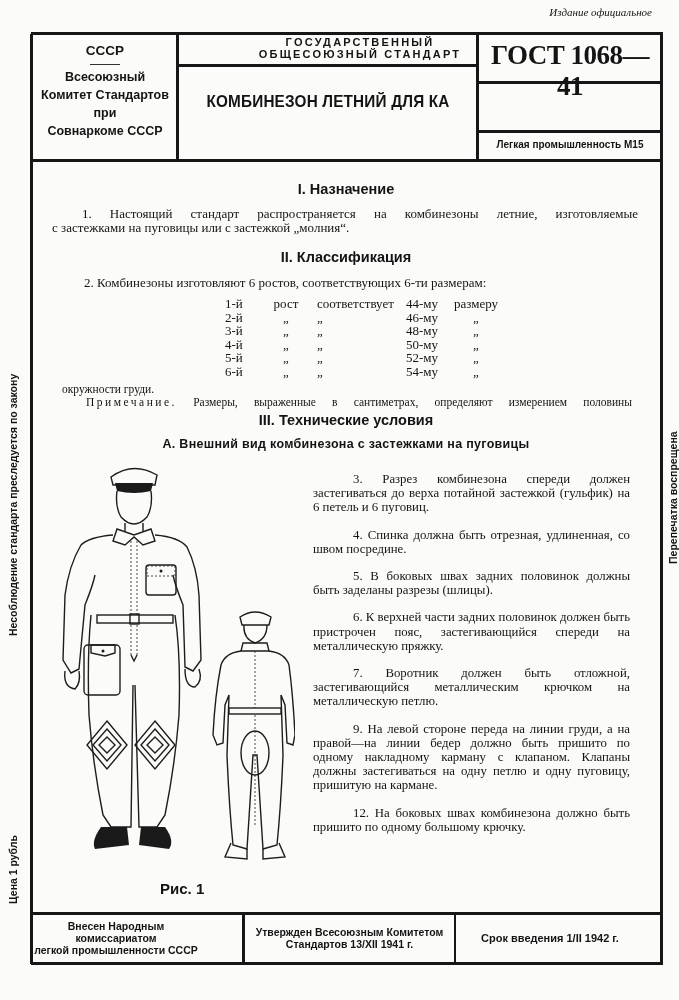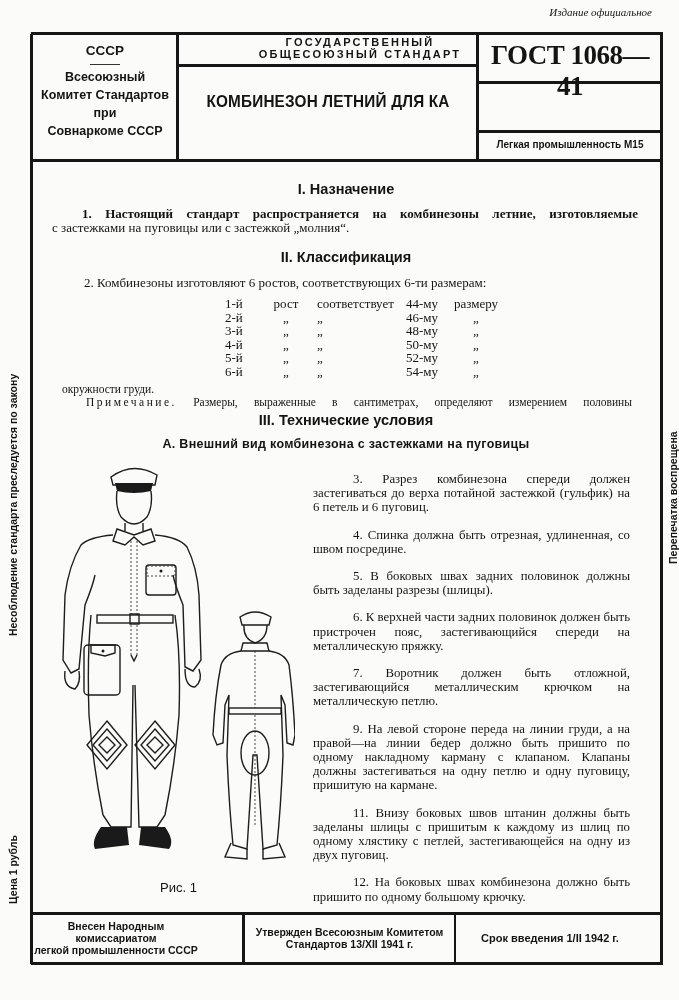--- a/index.html
+++ b/index.html
@@ -38,21 +38,21 @@
   .size-table td.c3 { width:85px; text-align:left; }
   .size-table td.c4 { width:44px; text-align:left; padding-left:4px; }
   .size-table td.c5 { text-align:center; width:52px; }
 
   .note { left:62px; top:383px; width:570px; font-size:11.5px; line-height:13px; }
   .note .label { letter-spacing:2.5px; }
 
   .tech-text { left:300px; top:459px; width:343px; font-size:12.8px; line-height:14.2px; text-align:justify; }
   .tech-text p { margin:13px; text-indent:40px; }
 
-  .fig-cap { left:160px; top:880px; font-family:"Liberation Sans", sans-serif; font-weight:normal; font-size:13px; }
+  .fig-cap { left:160px; top:880px; font-family:"Liberation Sans", sans-serif; font-weight:bold; font-size:15px; }
 
   .foot-cell { position:absolute; top:915px; height:46px; display:flex; align-items:center; justify-content:center; text-align:center; font-family:"Liberation Sans", sans-serif; font-weight:bold; font-size:10.5px; line-height:12px; }
 
   .vert-left { position:absolute; left:2px; transform-origin:0 0; transform:rotate(-90deg); font-family:"Liberation Sans", sans-serif; font-weight:bold; font-size:10.5px; white-space:nowrap; }
   .vert-right { position:absolute; transform-origin:0 0; transform:rotate(-90deg); font-family:"Liberation Sans", sans-serif; font-weight:bold; font-size:10.5px; white-space:nowrap; }
 
   svg.fig { position:absolute; left:35px; top:455px; }
   svg.fig .ln { fill:none; stroke:#1d1d1d; stroke-width:1.4; }
   svg.fig .dash { fill:none; stroke:#333; stroke-width:0.9; stroke-dasharray:2 2; }
   svg.fig .dark { fill:#1a1a1a; }
@@ -90,21 +90,21 @@
   <div>ГОСУДАРСТВЕННЫЙ</div>
   <div>ОБЩЕСОЮЗНЫЙ СТАНДАРТ</div>
 </div>
 <div class="abs hdr-mid-title">КОМБИНЕЗОН ЛЕТНИЙ ДЛЯ КА</div>
 
 <div class="abs gost-code">ГОСТ 1068—41</div>
 <div class="abs industry">Легкая промышленность М15</div>
 
 <div class="abs section-h" style="top:181px;">I. Назначение</div>
 <div class="abs para" style="left:52px; top:207px; width:586px;">
-  <p class="indent" style="text-align:justify; text-align-last:justify;font-weight:bold;">1. Настоящий стандарт распространяется на комбинезоны летние, изготовляемые</p>
+  <p class="indent" style="text-align:justify; text-align-last:justify;">1. Настоящий стандарт распространяется на комбинезоны летние, изготовляемые</p>
   <p>с застежками на пуговицы или с застежкой „молния“.</p>
 </div>
 
 <div class="abs section-h" style="top:249px;">II. Классификация</div>
 <div class="abs para" style="left:84px; top:276px; width:560px;">2. Комбинезоны изготовляют 6 ростов, соответствующих 6-ти размерам:</div>
 
 <table class="abs size-table">
   <tbody>
     <tr>
       <td class="c1">1-й</td>
@@ -159,21 +159,20 @@
 <div class="abs section-h" style="top:412px;">III. Технические условия</div>
 <div class="abs sub-h" style="top:437px;">А. Внешний вид комбинезона с застежками на пуговицы</div>
 
 <div class="abs tech-text">
   <p>3. Разрез комбинезона спереди должен застегиваться до верха потайной застежкой (гульфик) на 6 петель и 6 пуговиц.</p>
   <p>4. Спинка должна быть отрезная, удлиненная, со швом посредине.</p>
   <p>5. В боковых швах задних половинок должны быть заделаны разрезы (шлицы).</p>
   <p>6. К верхней части задних половинок должен быть пристрочен пояс, застегивающийся спереди на металлическую пряжку.</p>
   <p>7. Воротник должен быть отложной, застегивающийся металлическим крючком на металлическую петлю.</p>
   <p>9. На левой стороне переда на линии груди, а на правой—на линии бедер должно быть пришито по одному накладному карману с клапаном. Клапаны должны застегиваться на одну петлю и одну пуговицу, пришитую на кармане.</p>
-  <p>11. Внизу боковых швов штанин должны быть заделаны шлицы с пришитым к каждому из шлиц по одному хлястику с петлей, застегивающейся на одну из двух пуговиц.</p>
   <p>12. На боковых швах комбинезона должно быть пришито по одному большому крючку.</p>
 </div>
 
 <svg class="fig" width="260" height="420" viewBox="0 0 260 420">
   <g>
 
     <path class="fillw" d="M76 22 Q98 6 122 20 L120 30 L78 30 Z"></path>
     <path class="dark" d="M80 28 L118 28 L116 36 Q99 40 82 36 Z"></path>
 
     <path class="ln" d="M82 36 Q80 52 86 62 Q99 76 112 62 Q118 52 116 36"></path>

